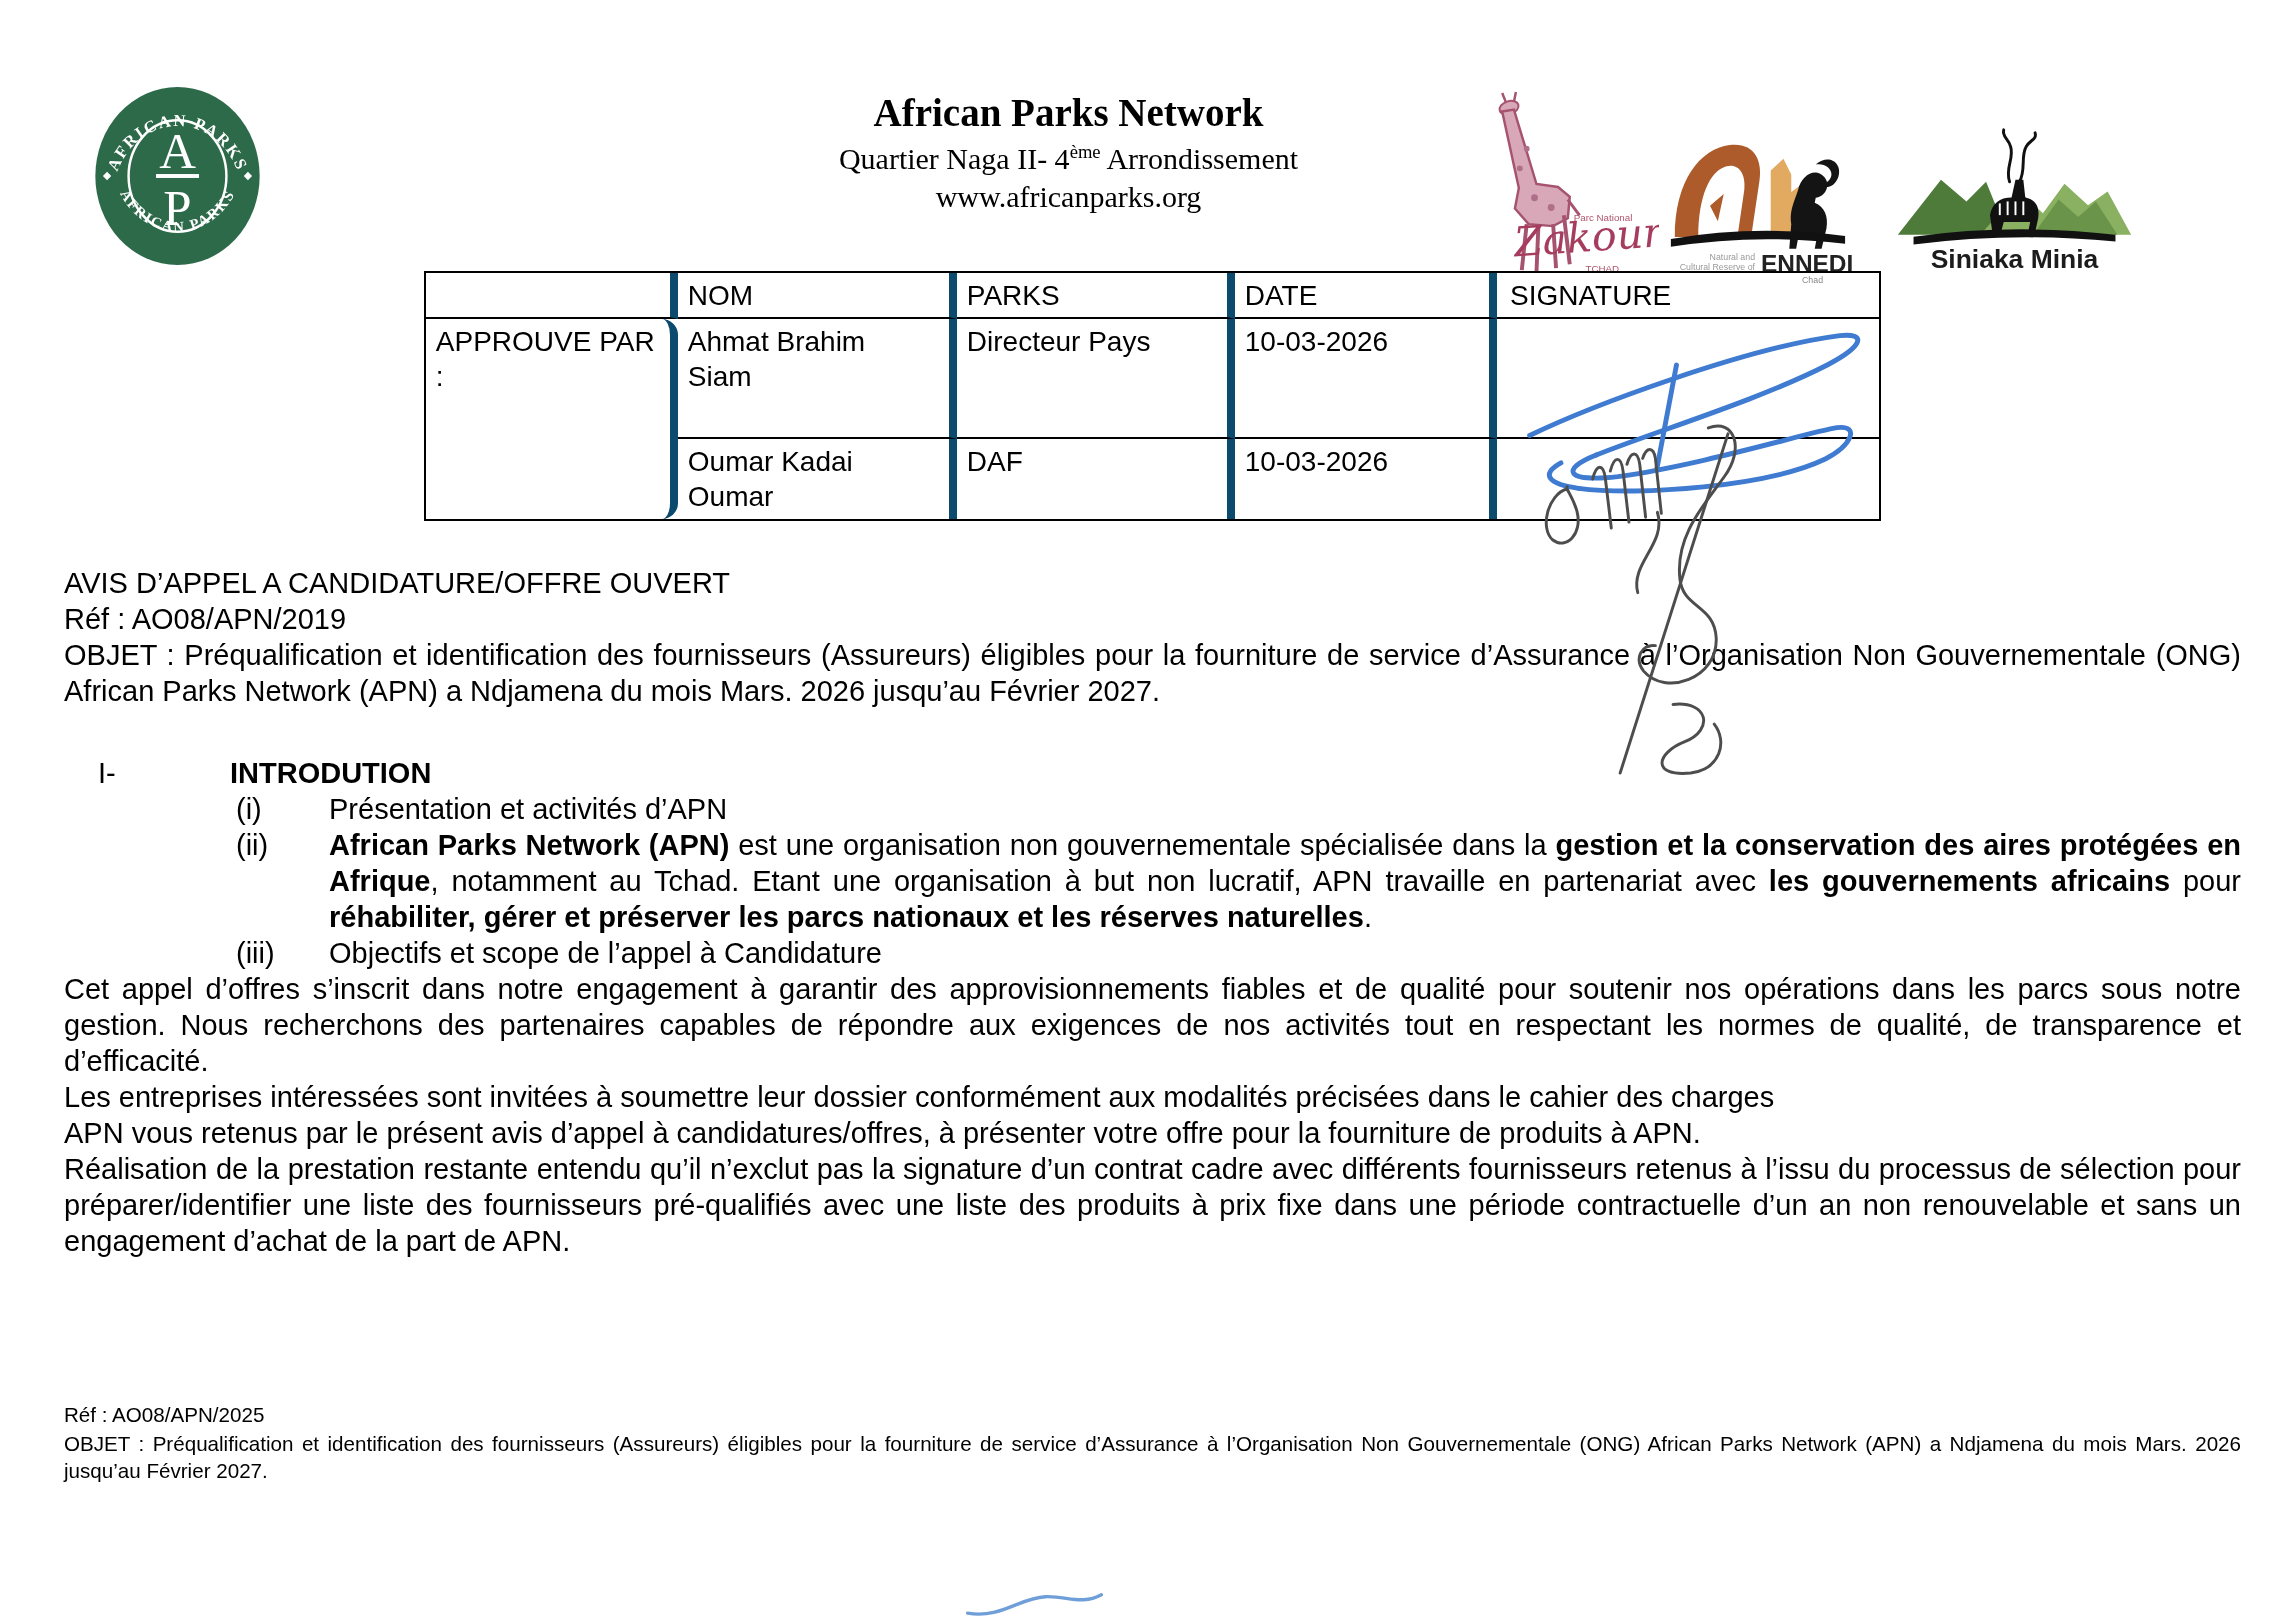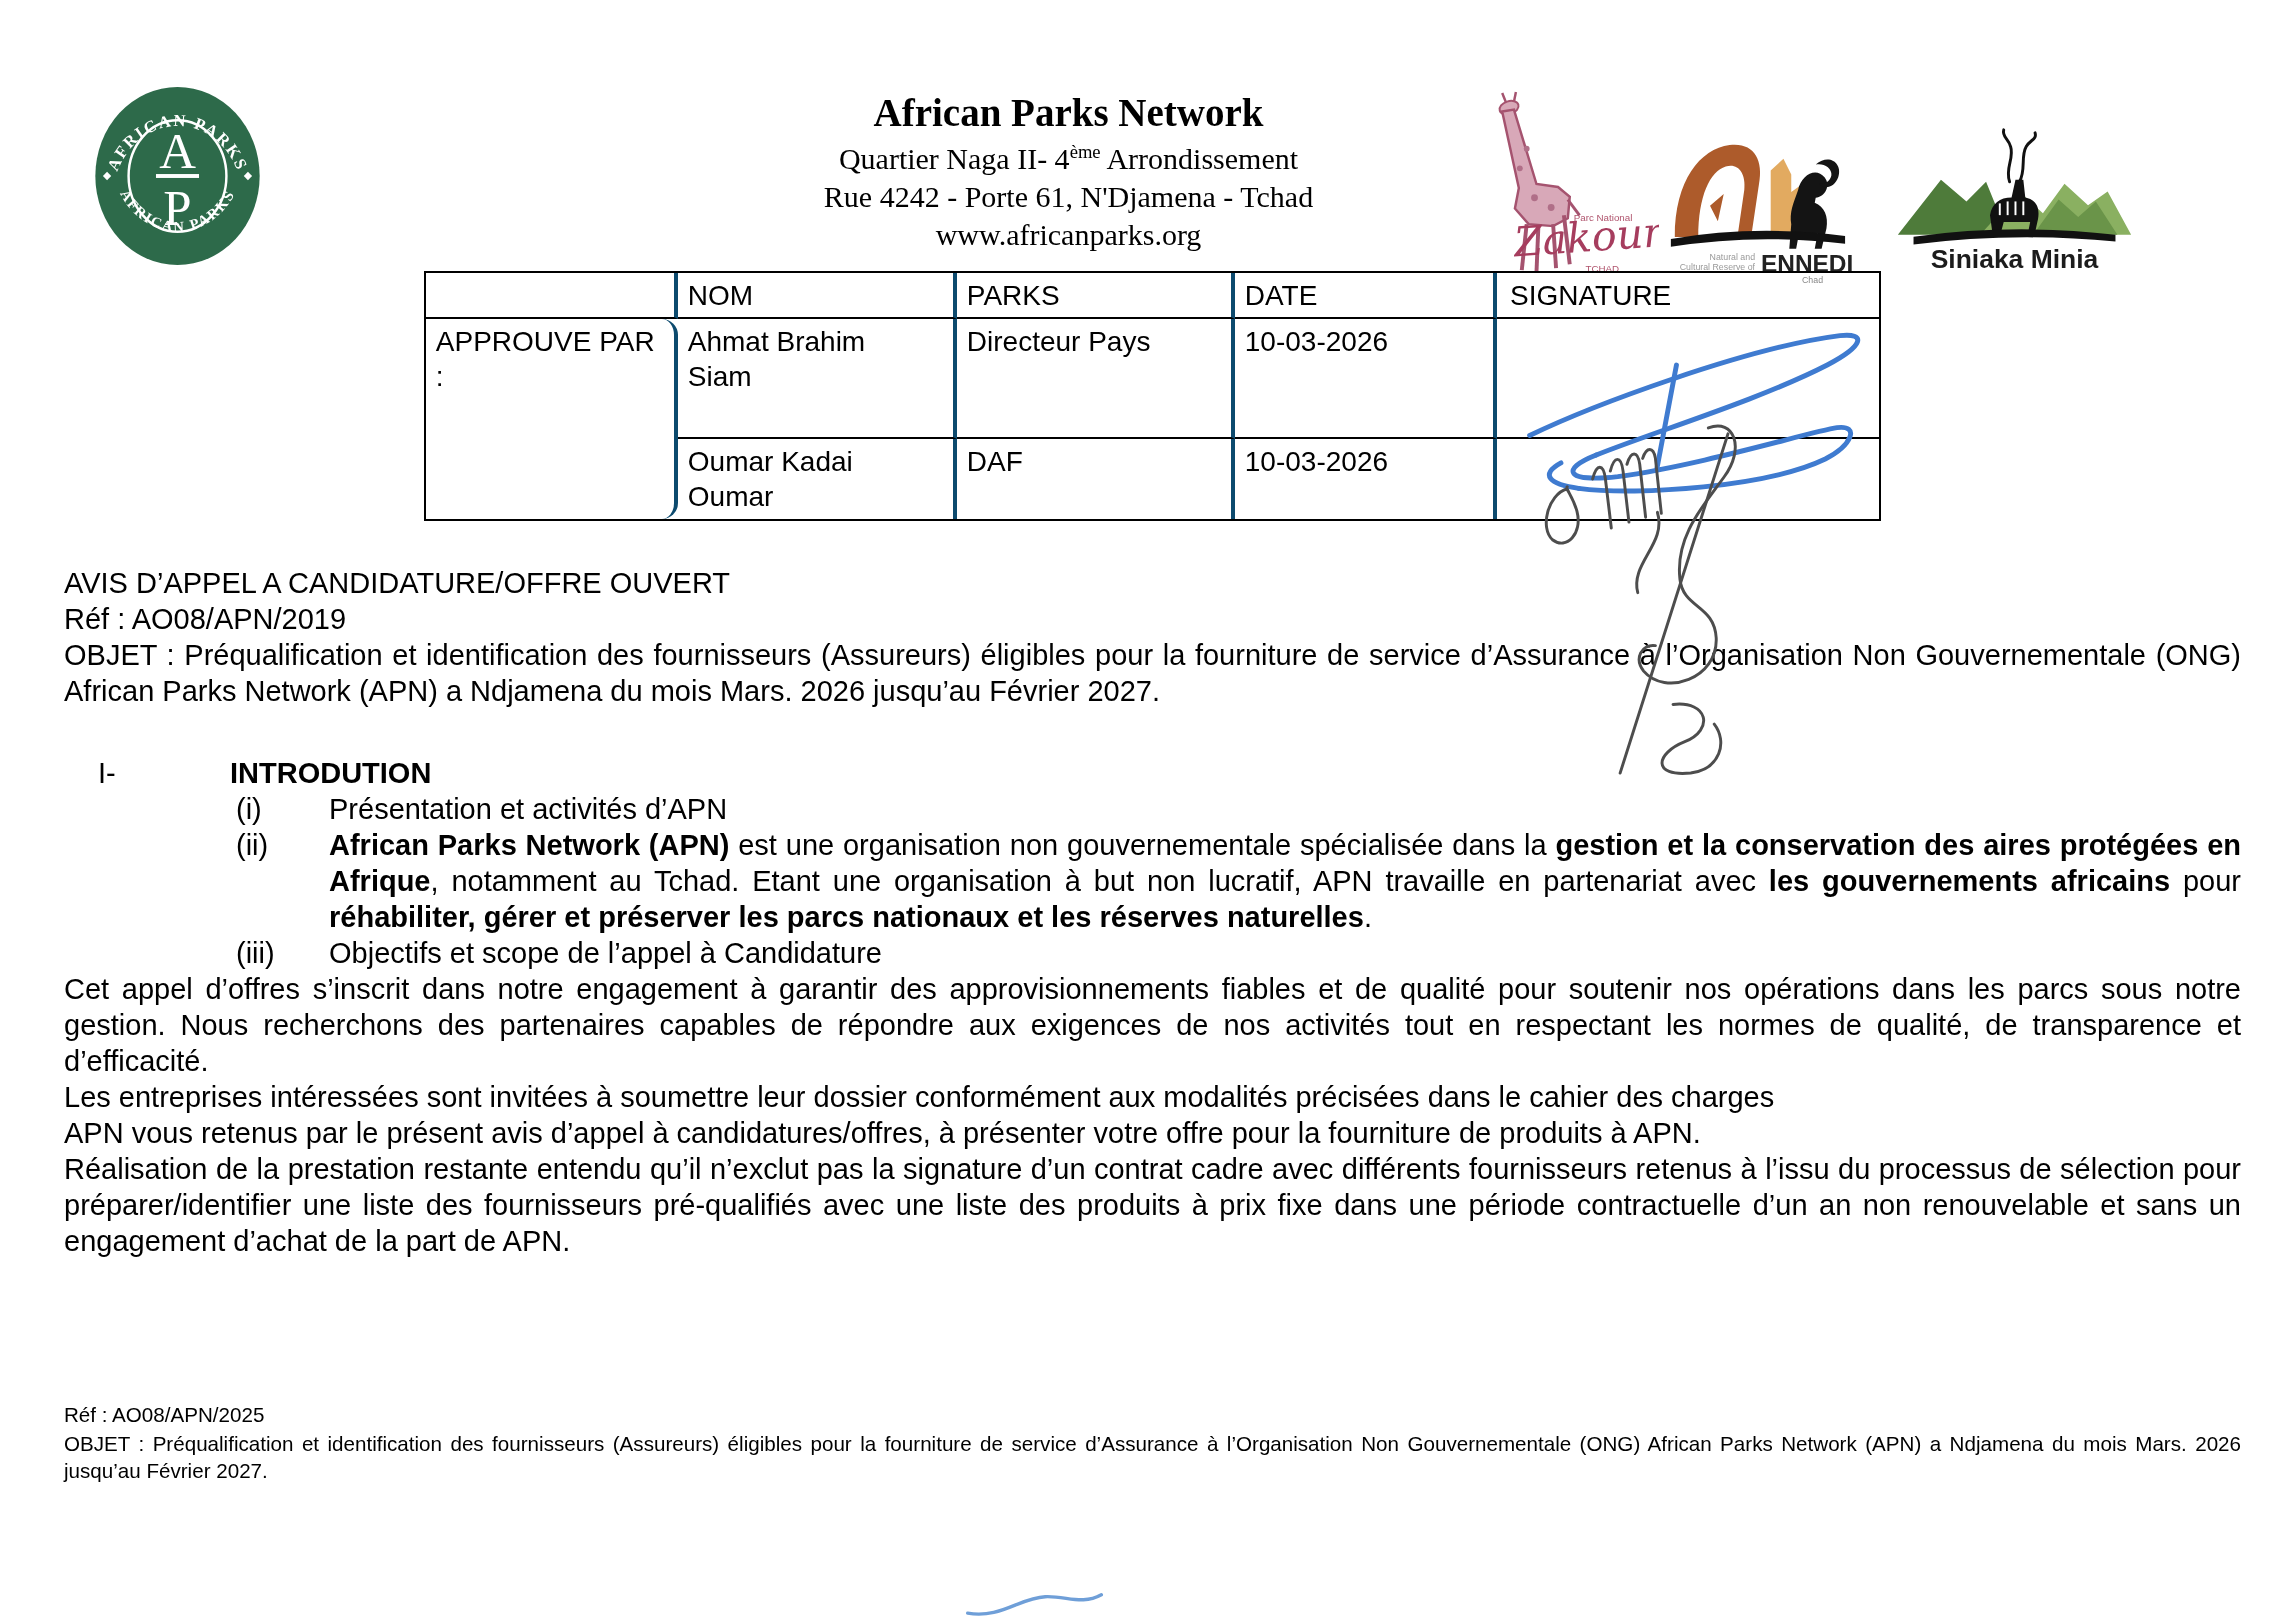--- a/index.html
+++ b/index.html
@@ -15,21 +15,21 @@
   .hdr-line sup{font-size:0.62em;}
   .logo-zakouma{position:absolute;left:1458px;top:90px;width:201px;height:188px;}
   .logo-ennedi{position:absolute;left:1653px;top:100px;width:208px;height:184px;}
   .logo-siniaka{position:absolute;left:1886px;top:123px;width:257px;height:149px;}
 
   
   .approval-table{position:absolute;left:424px;top:271px;width:1457px;box-sizing:border-box;
       display:grid;grid-template-columns:252px 279px 278px 262px 1fr;
       grid-template-rows:46px 120px 80px;border:2.9px solid #000;
       font-size:28px;line-height:35px;background:transparent;}
-  .at-cell{border-right:4px solid #0c4a6e;border-bottom:2px solid #000;
+  .at-cell{border-right:8px solid #0c4a6e;border-bottom:2px solid #000;
            padding:4.9px 9.8px;box-sizing:border-box;}
   .at-head{border-bottom:2.9px solid #000;}
   .last-col{border-right:none;padding-left:13px;}
   .last-row{border-bottom:none;}
   .at-label{grid-row:2/4;grid-column:1;border-bottom:none;border-radius:16px;}
   .prewrap{white-space:pre-line;}
   .sig-blue{position:absolute;left:1076px;top:47px;width:392px;height:186px;overflow:visible;z-index:3;}
   .sig-grey{position:absolute;left:1100px;top:145px;width:250px;height:368px;overflow:visible;z-index:3;}
 
   
@@ -70,21 +70,20 @@
     <rect x="10" y="89" width="6" height="6" fill="#ffffff" transform="rotate(45 13 92)"></rect>
     <rect x="154" y="89" width="6" height="6" fill="#ffffff" transform="rotate(45 157 92)"></rect>
     <text x="85" y="84" text-anchor="middle" font-family="Liberation Serif, serif" font-size="52" fill="#ffffff">A</text>
     <rect x="63" y="90" width="44" height="4" fill="#ffffff"></rect>
     <text x="85" y="142" text-anchor="middle" font-family="Liberation Serif, serif" font-size="52" fill="#ffffff">P</text>
   </svg>
 
   <div class="hdr-center">
     <div class="hdr-org">African Parks Network</div>
     <div class="hdr-line"><span>Quartier Naga II- 4</span><sup>ème</sup><span> Arrondissement</span></div>
-    <div class="hdr-line">Rue 4242 - Porte 61, N'Djamena - Tchad</div>
     <div class="hdr-line">www.africanparks.org</div>
   </div>
 
   <svg class="logo-zakouma" viewBox="0 0 205 192">
     <g>
       <line x1="49" y1="13" x2="45" y2="3" stroke="#a5536f" stroke-width="2.5"></line>
       <line x1="57" y1="12" x2="59" y2="2" stroke="#a5536f" stroke-width="2.5"></line>
       <ellipse cx="52" cy="18" rx="10" ry="6.5" fill="#d8a8b8" stroke="#a5536f" stroke-width="2" transform="rotate(-18 52 18)"></ellipse>
       <polygon points="45,22 57,20 80,96 102,99 114,109 112,131 97,139 72,137 58,121 62,100" fill="#d8a8b8" stroke="#a5536f" stroke-width="2.5"></polygon>
       <line x1="70" y1="137" x2="65" y2="184" stroke="#a5536f" stroke-width="4"></line>

